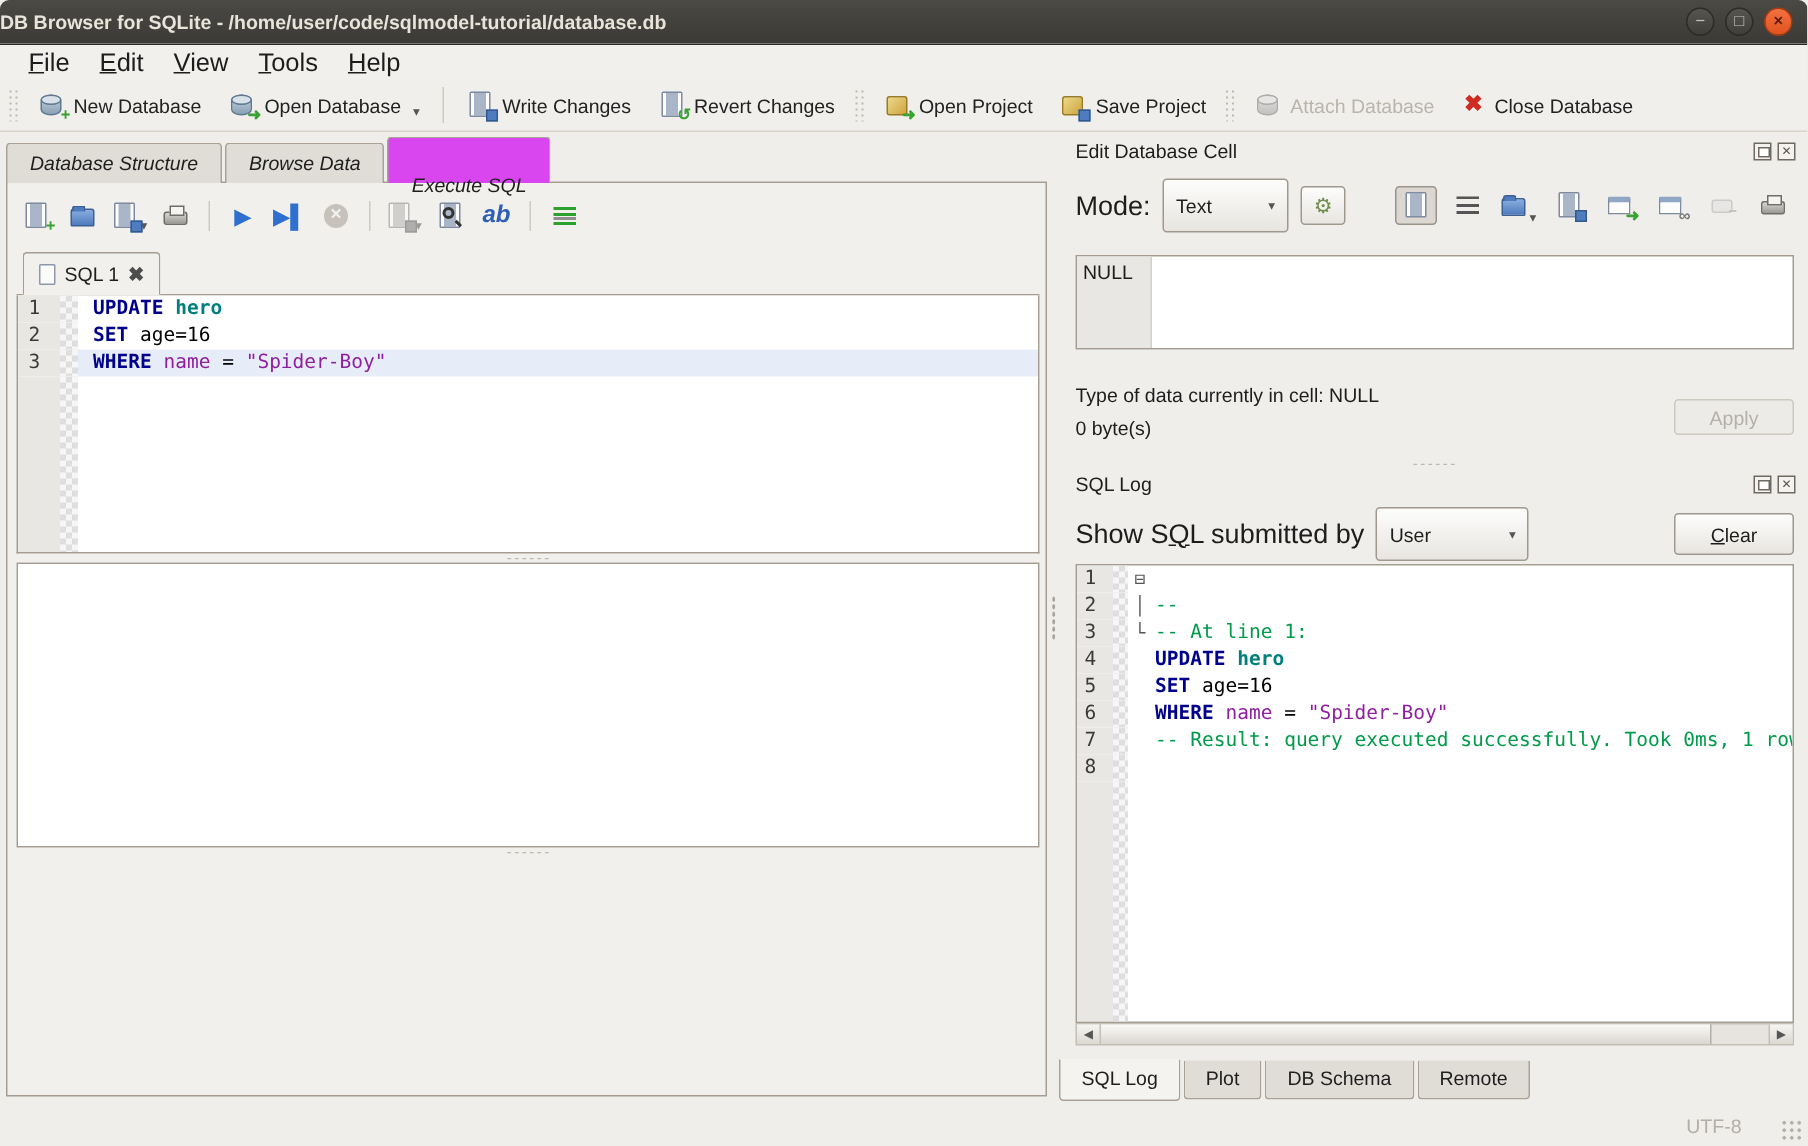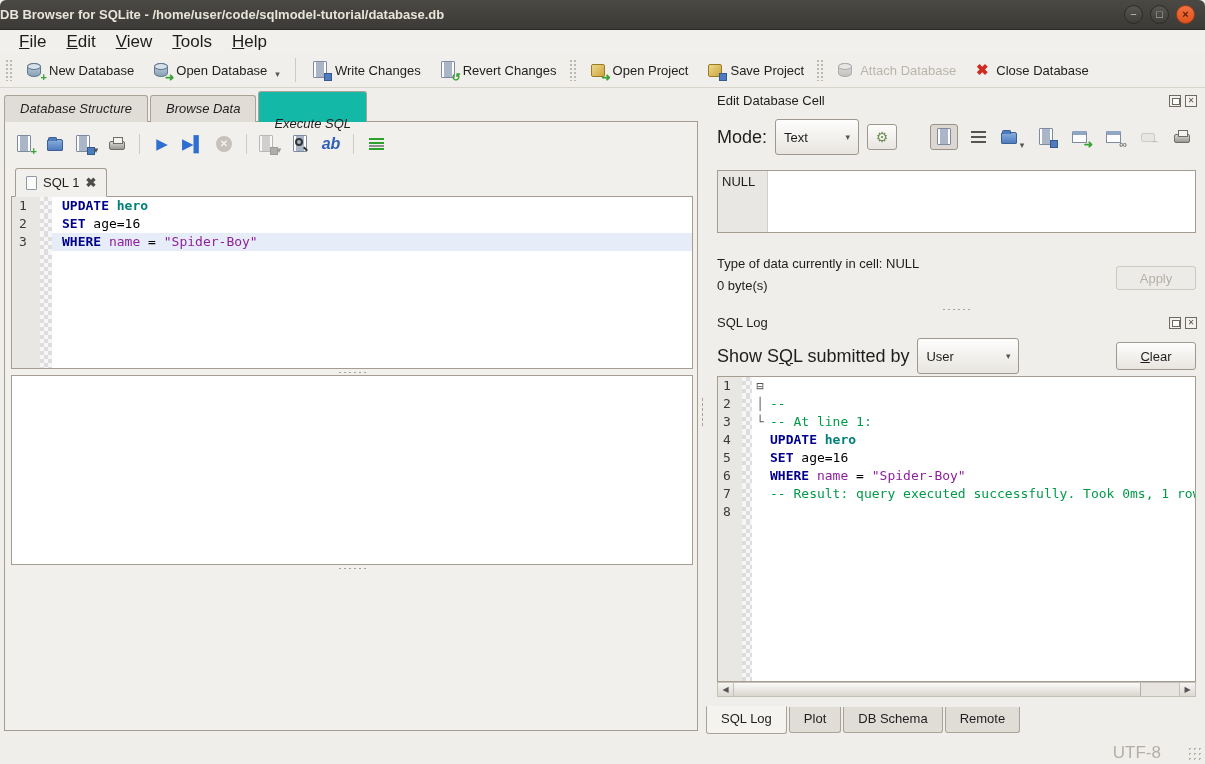--- a/index.html
+++ b/index.html
@@ -38,21 +38,21 @@
   .ic { position:relative; width:18px; height:18px; display:inline-block; flex:0 0 auto; }
   .badge { position:absolute; right:-4px; bottom:-4px; font-size:11px; font-weight:bold; line-height:11px; }
   .bg-green { color:#3aa133; }
   .ic-x { color:#cf2b22; font-size:15px; font-weight:bold; line-height:18px; text-align:center; width:16px; }
   .gray-ic { filter:grayscale(1) opacity(.55); }
 
   
   .left-tabs { position:absolute; left:4px; top:92px; height:30px; display:flex; align-items:flex-end; z-index:3;font-style:italic; }
   .main-tab { font-size:13px; color:#1e1e1e; padding:5px 15px 6px 15px; background:#e0ddd7;
     border:1px solid #aaa297; border-bottom:none; border-radius:3px 3px 0 0; margin-right:2px; height:27px; }
-  .main-tab.active { background:#14b8a6; height:30px; padding-top:24px; position:relative; z-index:4; }
+  .main-tab.active { background:#d946ef; height:30px; padding-top:24px; position:relative; z-index:4; }
   .left-frame { position:absolute; left:4px; top:121px; width:694px; height:610px;
     border:1px solid #a59d92; background:#f2f0ec; z-index:2; }
 
   .sqltoolbar { position:absolute; left:8px; top:6px; height:32px; display:flex; align-items:center; gap:9px; }
   .sicon { width:22px; height:22px; display:flex; align-items:center; justify-content:center; position:relative; }
   .s-sep { width:1px; height:20px; background:#cfcac2; margin:0 2px; }
   .play { color:#2e6fd0; font-size:15px; }
   .stop-circle { width:16px; height:16px; border-radius:50%; background:#c6c2bb; color:#f4f2ee;
     font-size:10px; font-weight:bold; line-height:16px; text-align:center; }
   .fmt-lines { width:15px; height:13px;
@@ -182,21 +182,21 @@
   .hs-thumb { width:407px; height:100%; background:linear-gradient(#fbfaf8,#dad6d0); border-right:1px solid #b3aea6; }
   .hs-track-gap { flex:1; }
 
   .south-tabs { position:absolute; left:0; right:0; top:619px; height:28px; display:flex; align-items:flex-start; padding-left:0; }
   .south-tab { font-size:13px; color:#1e1e1e; background:#e0ddd7; border:1px solid #aaa297; border-top:none;
     border-radius:0 0 3px 3px; padding:4px 14px 5px 14px; margin-right:2px; height:26px; }
   .south-tab.active { background:#f5f3ef; height:28px; border-top:1px solid #f5f3ef; margin-top:-1px; }
 
   
   .statusbar { position:absolute; left:0; top:735px; width:1205px; height:29px; }
-  .encoding { position:absolute; right:44px; top:8px; font-size:17px; color:#b3aea7; }
+  .encoding { position:absolute; right:44px; top:8px; font-size:13px; color:#b3aea7; }
   .grip { position:absolute; right:4px; bottom:4px; width:14px; height:14px;
     background-image:radial-gradient(#b3aea7 1px, transparent 1px); background-size:5px 5px; }
 </style>
 </head>
 <body>
 
 <div id="app">
 
   <div class="titlebar">
     <span class="titlebar-text">DB Browser for SQLite - /home/user/code/sqlmodel-tutorial/database.db</span>

